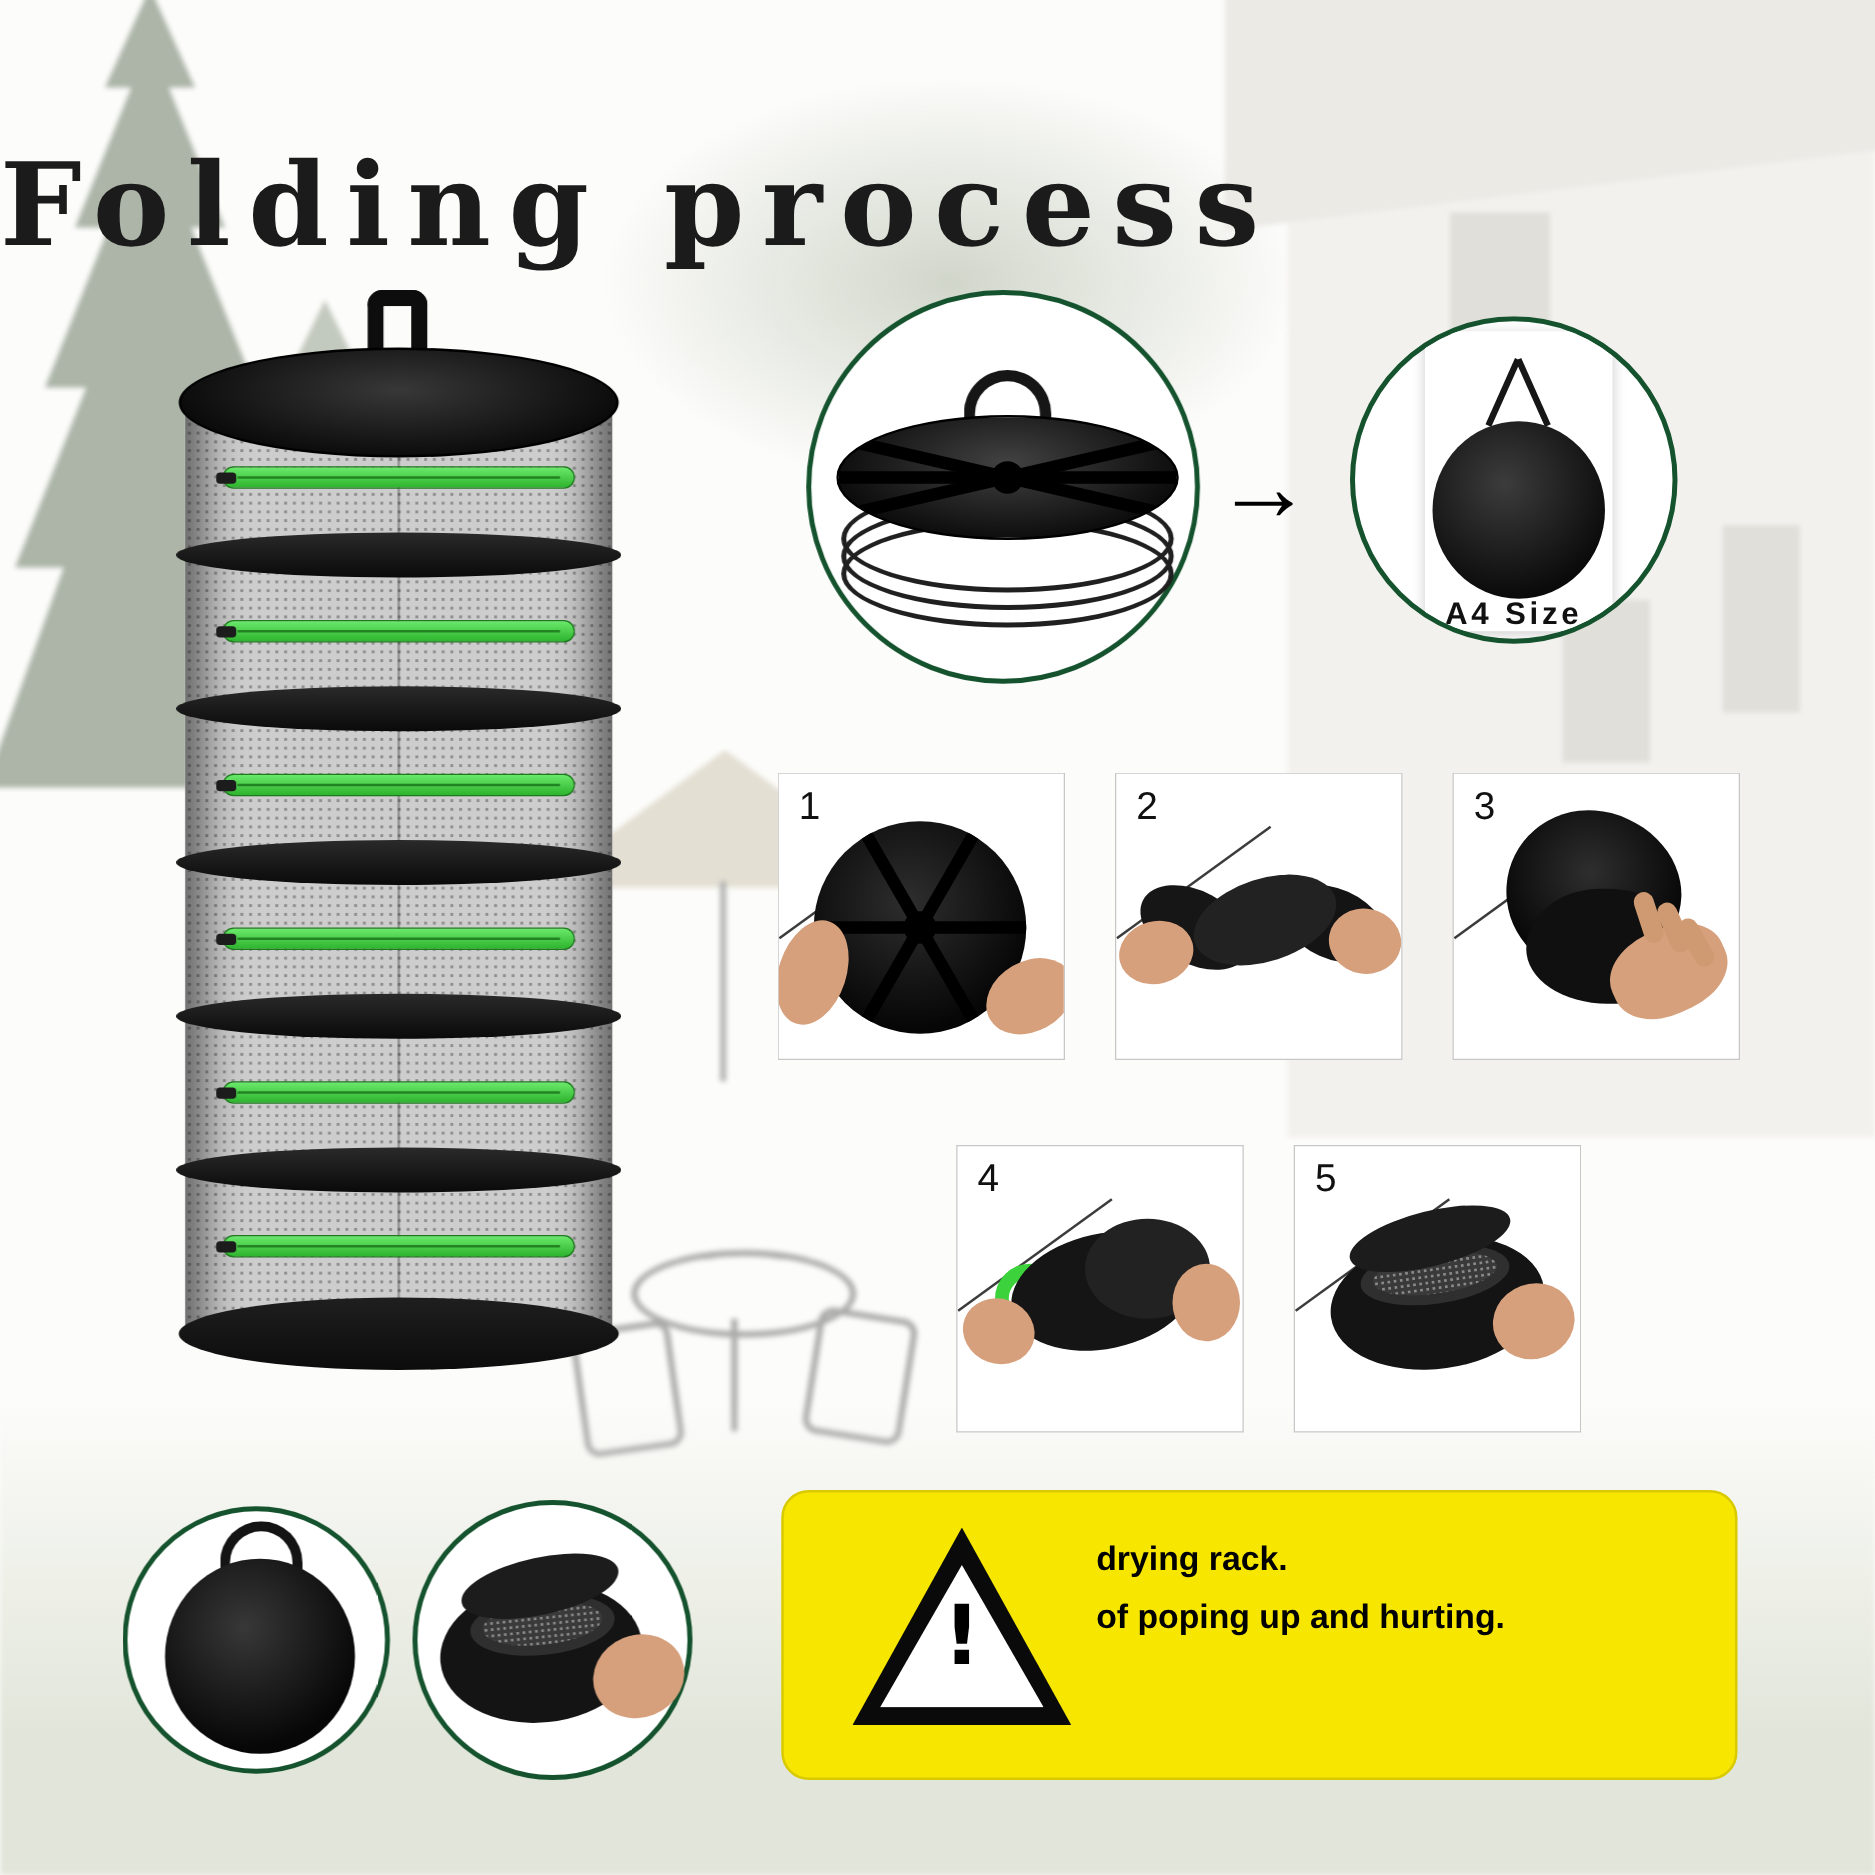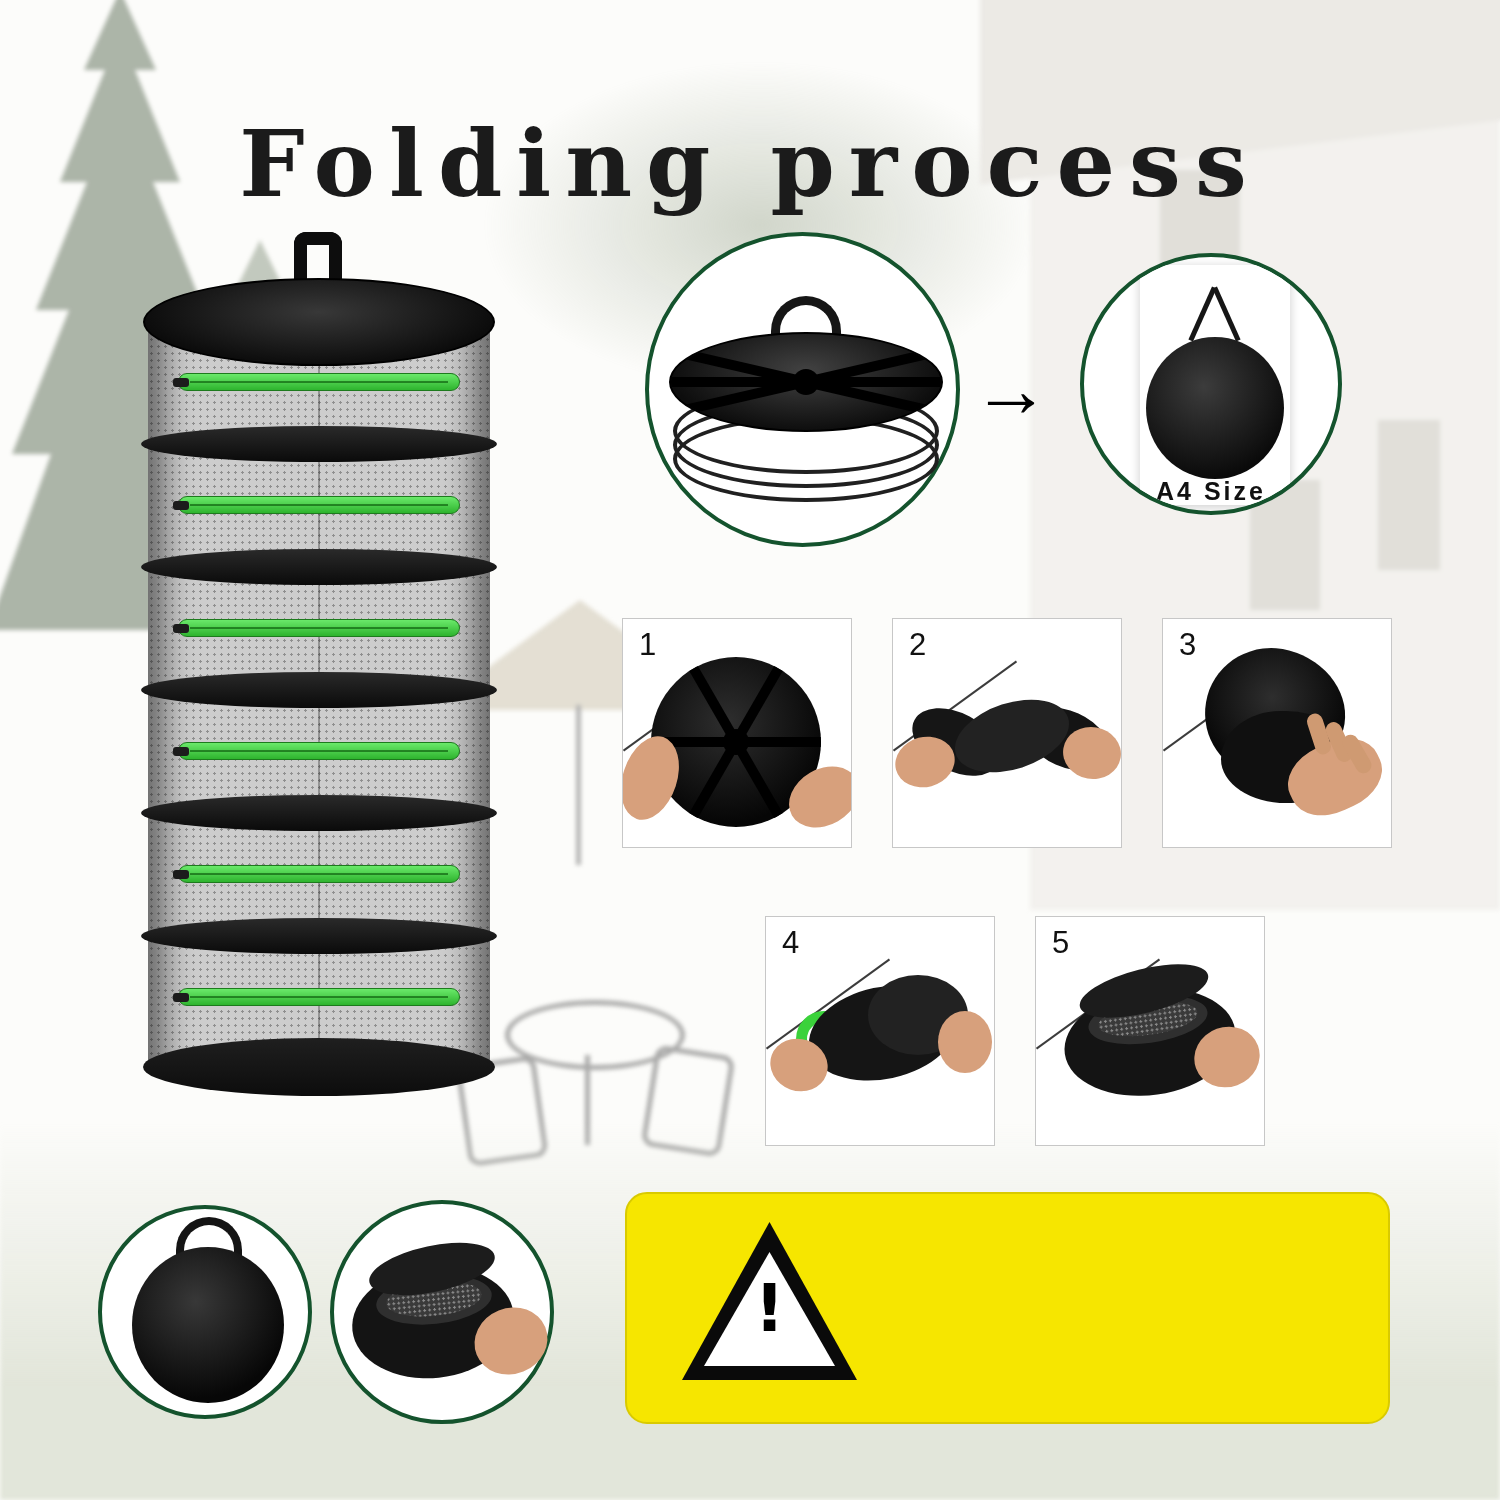--- a/index.html
+++ b/index.html
@@ -26,21 +26,21 @@
   .umb-canopy{left:430px;top:600px;width:300px;height:110px;background:#ccc3ad;
               clip-path:polygon(50% 0,100% 100%,0 100%);}
   .umb-pole{left:576px;top:705px;width:5px;height:160px;background:#6f6f6f;}
   .ptable{left:505px;top:1000px;width:170px;height:60px;border:5px solid #5a5a5a;border-radius:50%;background:transparent;}
   .pleg{left:585px;top:1055px;width:5px;height:90px;background:#5a5a5a;}
   .pchair{width:70px;height:92px;border:5px solid #5a5a5a;border-radius:12px;background:transparent;}
   .pc1{left:462px;top:1060px;transform:rotate(-8deg);}
   .pc2{left:648px;top:1050px;transform:rotate(9deg);}
 
   
-  .title{position:absolute;top:48px;left:0;right:0;text-align:center;
+  .title{position:absolute;top:48px;left:0;right:0;text-align:left;
          font-family:"DejaVu Serif", serif;font-weight:bold;font-size:92px;
          letter-spacing:14px;color:#1b1b1b;}
 
   
   .rack{left:143px;top:232px;width:352px;height:900px;}
   .rack-strap{left:151px;top:0;width:48px;height:60px;background:transparent;
               border:13px solid #0d0d0d;border-bottom:none;border-radius:12px 12px 0 0;box-sizing:border-box;}
   .rack-top{left:0;top:46px;width:352px;height:88px;border-radius:50%;
             background:radial-gradient(ellipse at 50% 38%,#383838 0%,#0a0a0a 75%);
             border:2px solid #000;box-sizing:border-box;z-index:5;}
@@ -281,16 +281,18 @@
     <div class="abs bag-flap" style="left:34px;top:42px;width:128px;height:46px;transform:rotate(-12deg);"></div>
     <div class="abs skin" style="left:140px;top:104px;width:74px;height:66px;transform:rotate(-22deg);"></div>
   </div>
 
   <div class="abs warn">
     <div class="abs tri-outer">
       <div class="tri-inner"></div>
       <div class="tri-mark">!</div>
     </div>
     <div class="abs warn-text">
+      <span>drying rack.</span>
+      <span>of poping up and hurting.</span>
     </div>
   </div>
 
 </div>
 
 </body></html>

